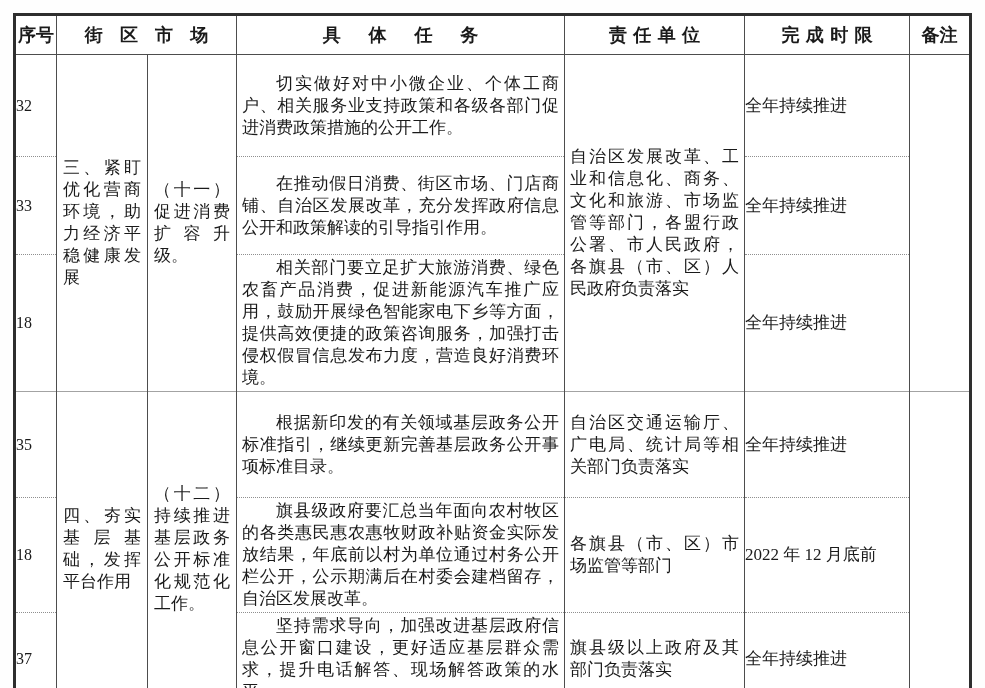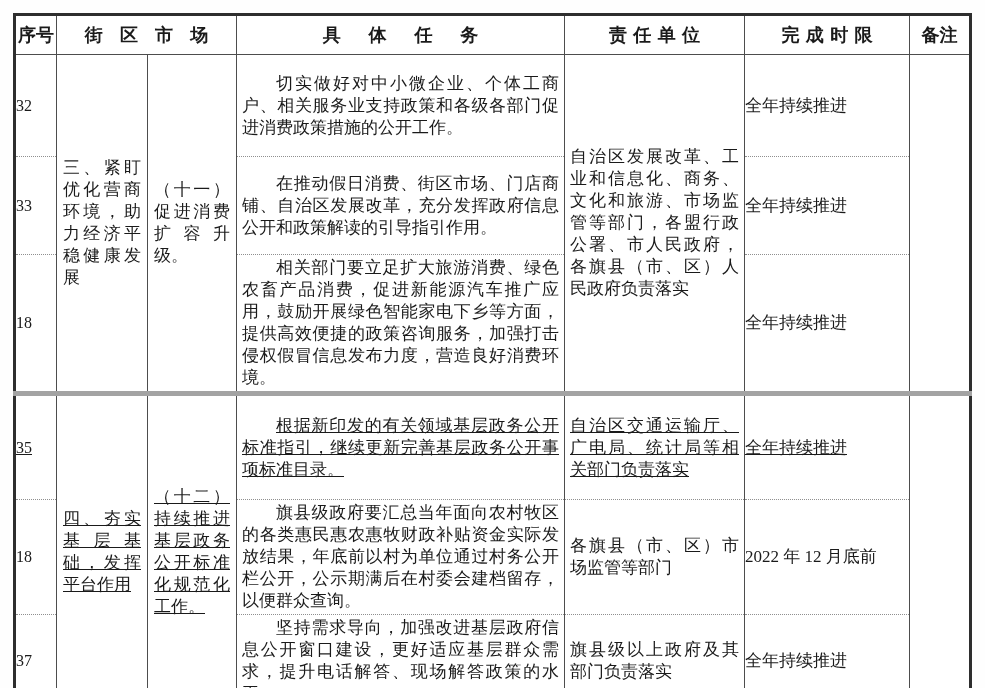--- a/index.html
+++ b/index.html
@@ -53,21 +53,21 @@
     padding: 4px 0;
   }
   
   .hl        { display: inline-block; white-space: nowrap; }
   .ls-big    { letter-spacing: 0.95em; margin-right: -0.95em; }
   .ls-huge   { letter-spacing: 1.55em; margin-right: -1.55em; }
   .ls-mid    { letter-spacing: 0.35em; margin-right: -0.35em; }
 
   
   tr.sub-row td        { border-top: 1px dotted #8f8f8f; }
-  tr.group-start td    { border-top: 5px solid #a3a3a3; text-decoration: underline; }
+  tr.group-start td    { border-top: 1px solid #a3a3a3; }
 
   td.no-cell {
     text-align: left;
     font-size: 16px;
     font-family: "Liberation Serif", "DejaVu Serif", serif;
   }
   td.cat-cell, td.item-cell {
     text-align: justify;
     text-justify: inter-character;
     padding: 16px 6px;
@@ -168,21 +168,21 @@
         <p class="para">根据新印发的有关领域基层政务公开标准指引，继续更新完善基层政务公开事项标准目录。</p>
       </td>
       <td class="resp-cell">自治区交通运输厅、广电局、统计局等相关部门负责落实</td>
       <td class="dead-cell">全年持续推进</td>
       <td class="rem-cell" rowspan="3"></td>
     </tr>
 
     <tr style="height:110px" class="sub-row">
       <td class="no-cell">18</td>
       <td class="task-cell">
-        <p class="para">旗县级政府要汇总当年面向农村牧区的各类惠民惠农惠牧财政补贴资金实际发放结果，年底前以村为单位通过村务公开栏公开，公示期满后在村委会建档留存，以便群众查询。</p>
+        <p class="para">旗县级政府要汇总当年面向农村牧区的各类惠民惠农惠牧财政补贴资金实际发放结果，年底前以村为单位通过村务公开栏公开，公示期满后在村委会建档留存，自治区发展改革。</p>
       </td>
       <td class="resp-cell">各旗县（市、区）市场监管等部门</td>
       <td class="dead-cell">2022 年 12 月底前</td>
     </tr>
 
     <tr style="height:90px" class="sub-row">
       <td class="no-cell">37</td>
       <td class="task-cell">
         <p class="para">坚持需求导向，加强改进基层政府信息公开窗口建设，更好适应基层群众需求，提升电话解答、现场解答政策的水平。</p>
       </td>

